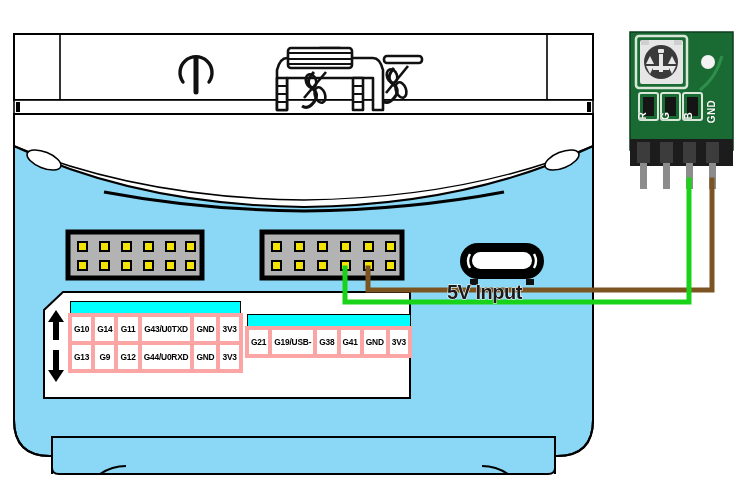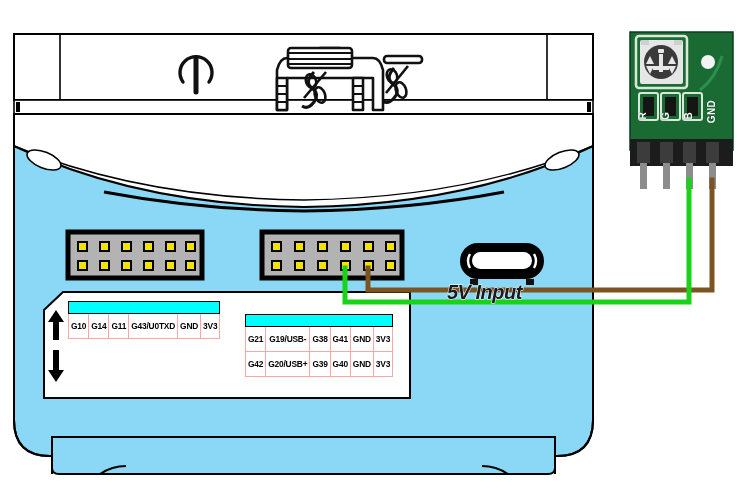--- a/index.html
+++ b/index.html
@@ -3,21 +3,21 @@
 <meta charset="utf-8">
 <style>
   html,body{margin:0;padding:0;background:#ffffff;}
   body{width:750px;height:500px;overflow:hidden;font-family:"Liberation Sans",sans-serif;}
   #stage{position:relative;width:750px;height:500px;background:#ffffff;}
   #stage svg{position:absolute;left:0;top:0;}
 
   
   .pin-table{position:absolute;border-collapse:collapse;}
   .pin-table td{
-    border:1px solid #fca5a5;
+    border:4px solid #fca5a5;
     background:#ffffff;
     color:#000000;
     font-family:"Liberation Sans",sans-serif;
     font-weight:bold;
     font-size:8.4px;
     text-align:center;
     vertical-align:middle;
     height:24px;
     padding:0 2px;
     white-space:nowrap;
@@ -41,21 +41,20 @@
     line-height:1;
     text-shadow:0 0 1px #06350f;
   }
 
   
   #fiveV{
     position:absolute;
     left:447px;top:281px;
     font-family:"Liberation Sans",sans-serif;
     font-weight:bold;
-    font-style:italic;
     font-size:20px;
     color:#1b1b1b;
     -webkit-text-stroke:1px #ffffff;
     paint-order:stroke fill;
     white-space:nowrap;
     letter-spacing:-0.5px;
   }
 </style>
 </head>
 <body>
@@ -240,44 +239,44 @@
       <td colspan="6"></td>
     </tr>
     <tr>
       <td>G10</td>
       <td>G14</td>
       <td>G11</td>
       <td>G43/U0TXD</td>
       <td>GND</td>
       <td>3V3</td>
     </tr>
+    <tr>
+      <td>G13</td>
+      <td>G9</td>
+      <td>G12</td>
+      <td>G44/U0RXD</td>
+      <td>GND</td>
+      <td>3V3</td>
+    </tr>
   </tbody>
     </table>
 
   <table class="pin-table" id="tableB">
     <tbody>
         <tr class="hdr">
       <td colspan="6"></td>
     </tr>
     <tr>
       <td>G21</td>
       <td>G19/USB-</td>
       <td>G38</td>
       <td>G41</td>
       <td>GND</td>
       <td>3V3</td>
     </tr>
-    <tr>
-      <td>G42</td>
-      <td>G20/USB+</td>
-      <td>G39</td>
-      <td>G40</td>
-      <td>GND</td>
-      <td>3V3</td>
-    </tr>
   </tbody>
     </table>
 
   <div class="vlabel" style="left:638px;top:112px;">R</div>
   <div class="vlabel" style="left:661px;top:112px;">G</div>
   <div class="vlabel" style="left:684px;top:112px;">B</div>
   <div class="vlabel" style="left:707px;top:100px;">GND</div>
 
   <div id="fiveV">5V Input</div>
 

